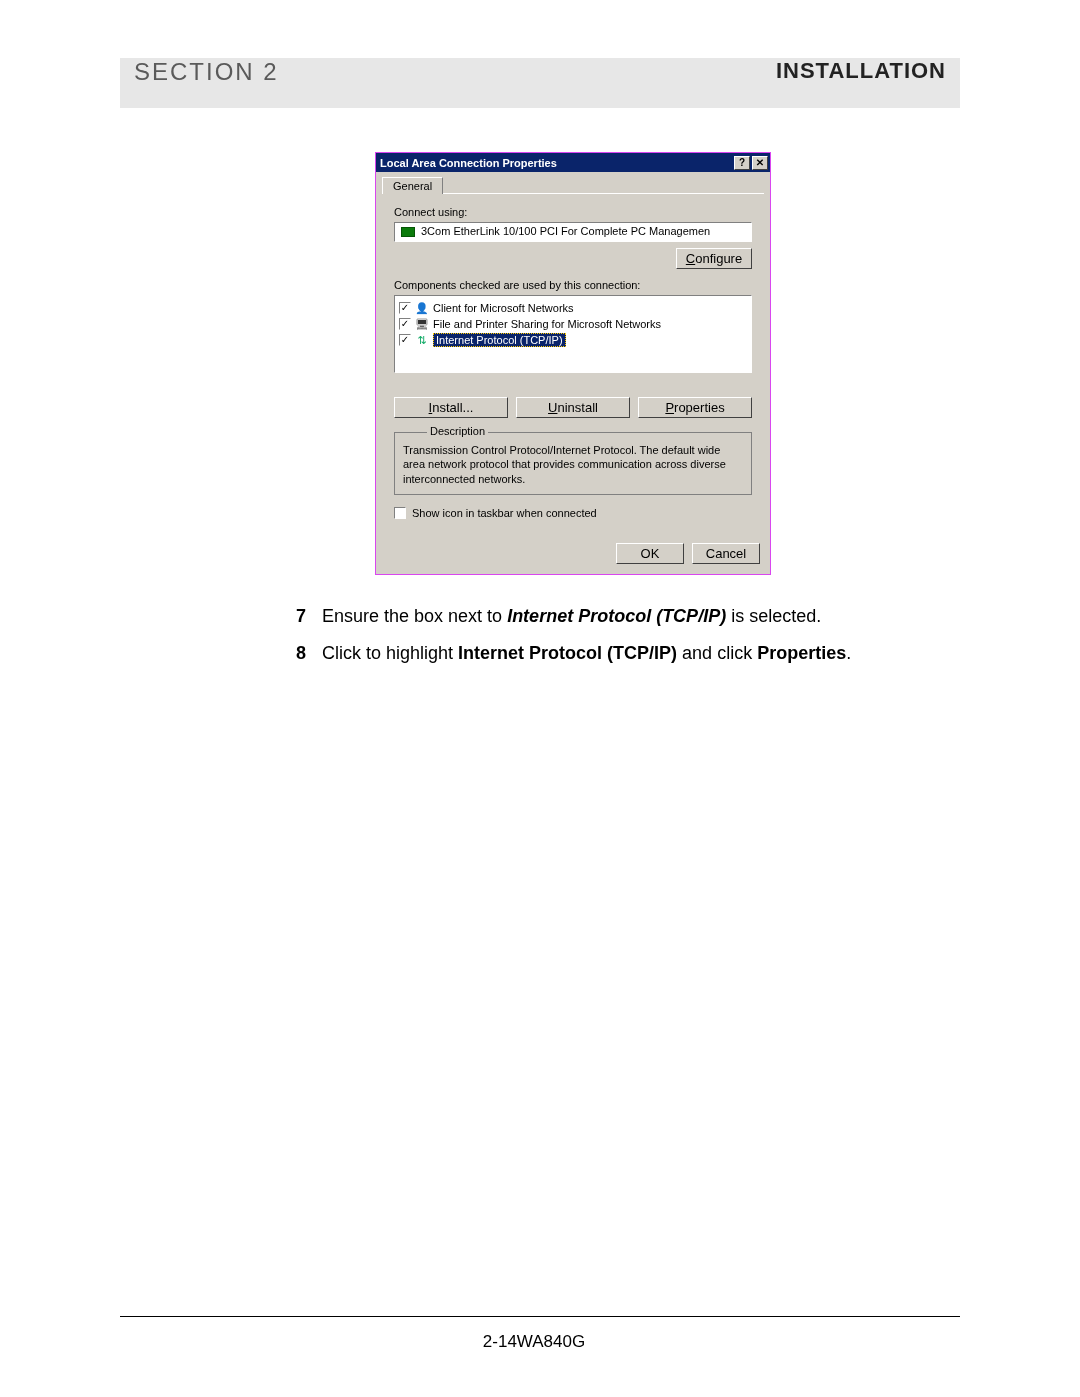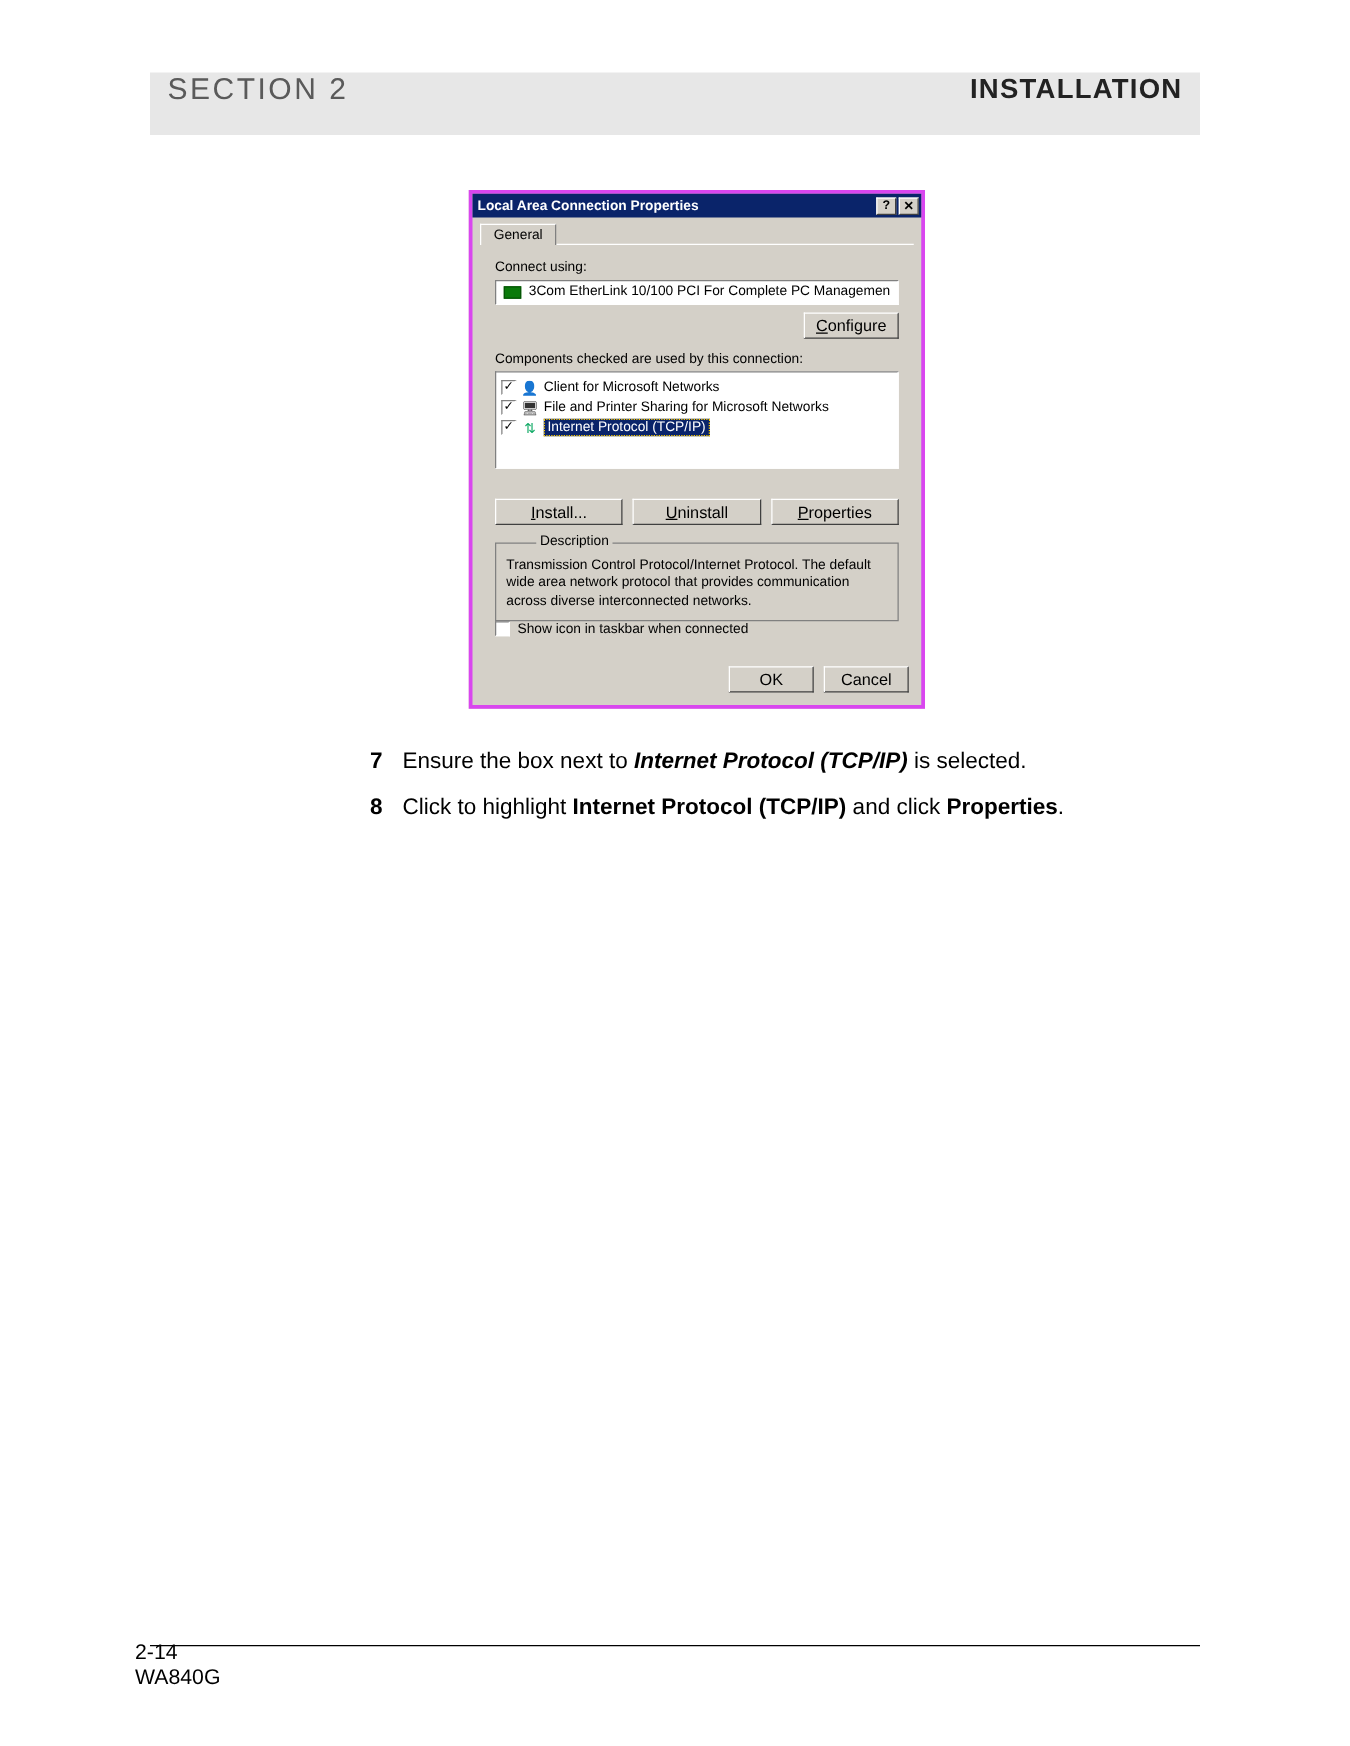--- a/index.html
+++ b/index.html
@@ -28,24 +28,24 @@
     letter-spacing: 2px;
     color: #5a5a5a;
   }
   .header-right {
     font-size: 22px;
     font-weight: bold;
     letter-spacing: 1px;
     color: #222;
   }
   .dialog {
-    width: 365px;
+    width: 396px;
     margin: 44px 0 0 255px;
     background: #d4d0c8;
-    border: 3px solid #d946ef;
+    border: 1px solid #d946ef;
     font-family: Tahoma, Arial, sans-serif;
     font-size: 11px;
     color: #000;
   }
   .titlebar {
     background: #0a246a;
     color: #fff;
     font-weight: bold;
     height: 19px;
     display: flex;
@@ -183,20 +183,21 @@
     background: #d4d0c8;
     padding: 0 3px;
     font-size: 11px;
     margin-left: 24px;
   }
   .desc-text { font-size: 11px; line-height: 1.3; }
   .taskbar-row {
     display: flex;
     align-items: center;
     gap: 6px;
+    margin-top: 12px;
     text-align: right;
   }
   .dlg-footer {
     display: flex;
     justify-content: flex-end;
     gap: 8px;
     padding: 8px 10px 10px 0;
   }
   .dlg-footer .winbtn { min-width: 68px; }
   .instructions {
@@ -215,23 +216,22 @@
     right: 120px;
     bottom: 80px;
     border-top: 1px solid #000;
   }
   .footer {
     position: absolute;
     left: 108px;
     right: 120px;
     bottom: 45px;
     display: flex;
-    justify-content: flex-start;
+    justify-content: center;
     font-size: 17px;
-    flex-direction: column;
   }
 </style>
 </head>
 <body>
 
 <div class="page">
   <div class="header-bar">
     <span class="header-left">SECTION 2</span>
     <span class="header-right">INSTALLATION</span>
   </div>

